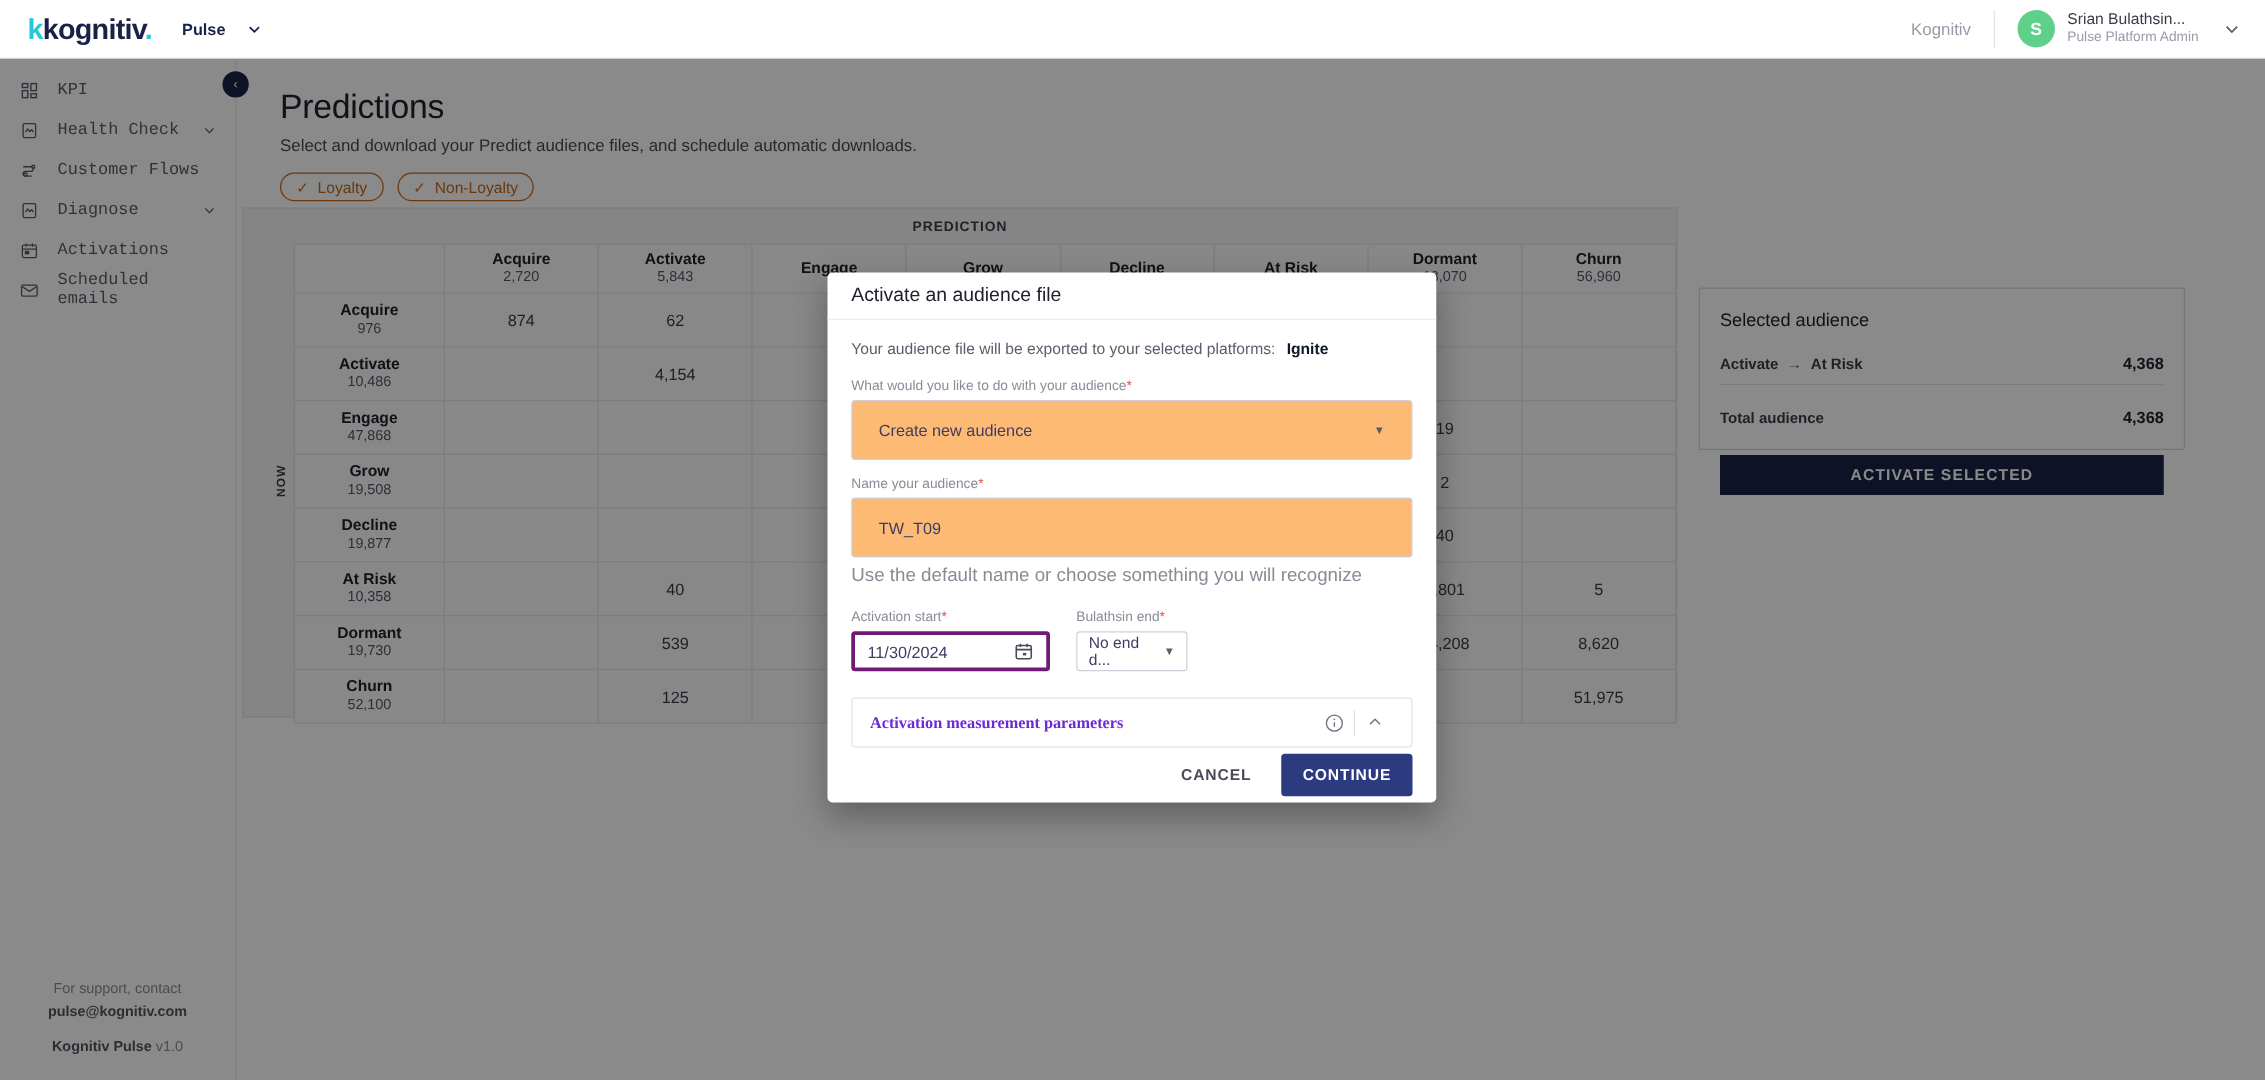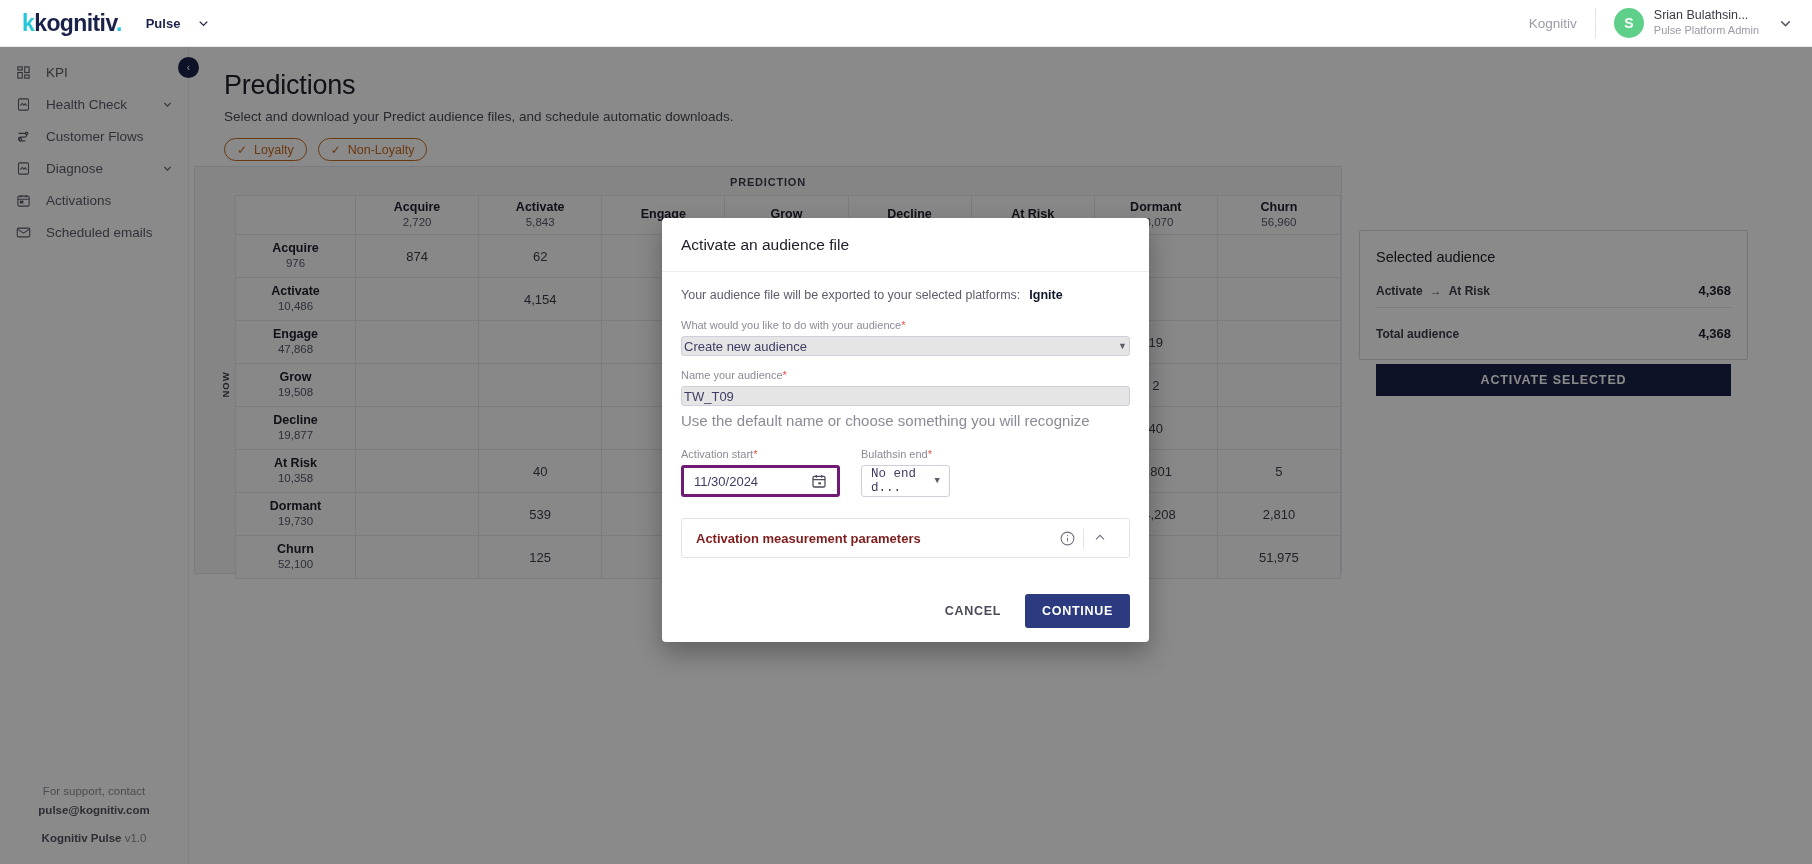--- a/index.html
+++ b/index.html
@@ -37,21 +37,21 @@
   .user-caret { margin-left:18px; color:#5b5b69; display:flex; }
 
   
   .sidebar {
     position:absolute; top:47px; left:0; width:189px; height:817px;
     background:#ffffff; border-right:1px solid #ececf1; z-index:4;
   }
   .nav { padding-top:9px; }
   .nav-item {
     display:flex; align-items:center; height:32px; padding:0 14px 0 16px;
-    color:#5c5c6b; font-size:13.5px; cursor:pointer;
+    color:#5c5c6b; font-size:13.5px; cursor:pointer;font-family:Liberation Mono, monospace;
   }
   .nav-item .ico { width:22px; display:flex; align-items:center; color:#5c5c6b; }
   .nav-item .lbl { margin-left:8px; flex:1; }
   .nav-item .chev { color:#5c5c6b; display:flex; }
   .sidebar-footer {
     position:absolute; bottom:16px; left:0; width:100%;
     text-align:center; color:#8b8b98; font-size:11.5px; line-height:1.65;
   }
   .sidebar-footer .em { font-weight:700; color:#545461; }
   .collapse-btn {
@@ -126,46 +126,46 @@
   .modal-head {
     height:54px; display:flex; align-items:center; padding:0 19px;
     font-size:15.5px; color:#21212e; border-bottom:1px solid #ececf1;
   }
   .modal-body { flex:1; padding:16px 19px 0 19px; }
   .export-line { font-size:12.5px; color:#5c5c6b; margin-bottom:17px; }
   .export-line b { color:#0f172a; font-weight:700; margin-left:9px; }
   .fld-label { font-size:11px; color:#8b8b98; margin-bottom:5px; }
   .req { color:#e0524a; }
   .select-box, .text-box {
-    height:20px; border:1px solid #cfcfdb; border-radius:3px;
-    display:flex; align-items:center; padding:0 2px;
-    font-size:13px; color:#3d3d63; background:#e5e5e5; width:100%;
+    height:48px; border:1px solid #cfcfdb; border-radius:3px;
+    display:flex; align-items:center; padding:0 21px;
+    font-size:13px; color:#3d3d63; background:#fdba74; width:100%;
   }
   .select-box .caret { margin-left:auto; color:#5c5c6b; font-size:9px; }
   .helper { font-size:15px; color:#8b8b98; margin-top:6px; }
   .row2 { display:flex; gap:21px; margin-top:19px; }
   .col-start { width:159px; }
   .col-end { width:89px; }
   .date-box {
     height:32px; border:3px solid #701a75; border-radius:3px;
     display:flex; align-items:center; padding:0 10px;
     font-size:13px; color:#3d3d63; background:#fff;
   }
   .date-box .cal { margin-left:auto; color:#4a4a58; display:flex; }
   .end-box {
     height:32px; border:1px solid #cfcfdb; border-radius:3px;
     display:flex; align-items:center; padding:0 9px;
-    font-size:12.5px; color:#3d3d63; background:#fff; gap:7px;font-family:Liberation Mono, monospace;
+    font-size:12.5px; color:#3d3d63; background:#fff; gap:7px;
   }
   .end-box .caret { margin-left:auto; color:#5c5c6b; font-size:9px; }
   .accordion {
     margin-top:21px; border:1px solid #e2e2ea; border-radius:3px;
     height:40px; display:flex; align-items:center; padding:0 14px;
   }
-  .accordion .acc-title { font-size:13px; font-weight:700; color:#7f1d1d; }
+  .accordion .acc-title { font-size:13px; font-weight:700; color:#6d28d9;font-family:Liberation Serif, serif; }
   .accordion .acc-actions { margin-left:auto; display:flex; align-items:center; gap:0; }
   .icon-btn { width:31px; height:31px; display:flex; align-items:center; justify-content:center; color:#70707f; cursor:pointer; }
   .acc-divider { width:1px; height:21px; background:#e2e2ea; }
   .modal-foot { height:62px; display:flex; align-items:center; justify-content:flex-end; padding:0 19px; gap:14px; }
   .btn-text {
     background:none; border:none; font-size:12.5px; font-weight:700;
     letter-spacing:0.7px; color:#4a4a58; cursor:pointer; padding:8px 10px;
     font-family:"Liberation Sans", sans-serif;
   }
   .btn-primary {
@@ -460,21 +460,21 @@
                   <div class="hd-name">Dormant</div>
                   <div class="hd-val">19,730</div>
                 </td>
                 <td></td>
                 <td>539</td>
                 <td></td>
                 <td></td>
                 <td></td>
                 <td></td>
                 <td>14,208</td>
-                <td>2,810</td>
+                <td>8,620</td>
               </tr>
               <tr>
                 <td>
                   <div class="hd-name">Churn</div>
                   <div class="hd-val">52,100</div>
                 </td>
                 <td></td>
                 <td>125</td>
                 <td></td>
                 <td></td>

